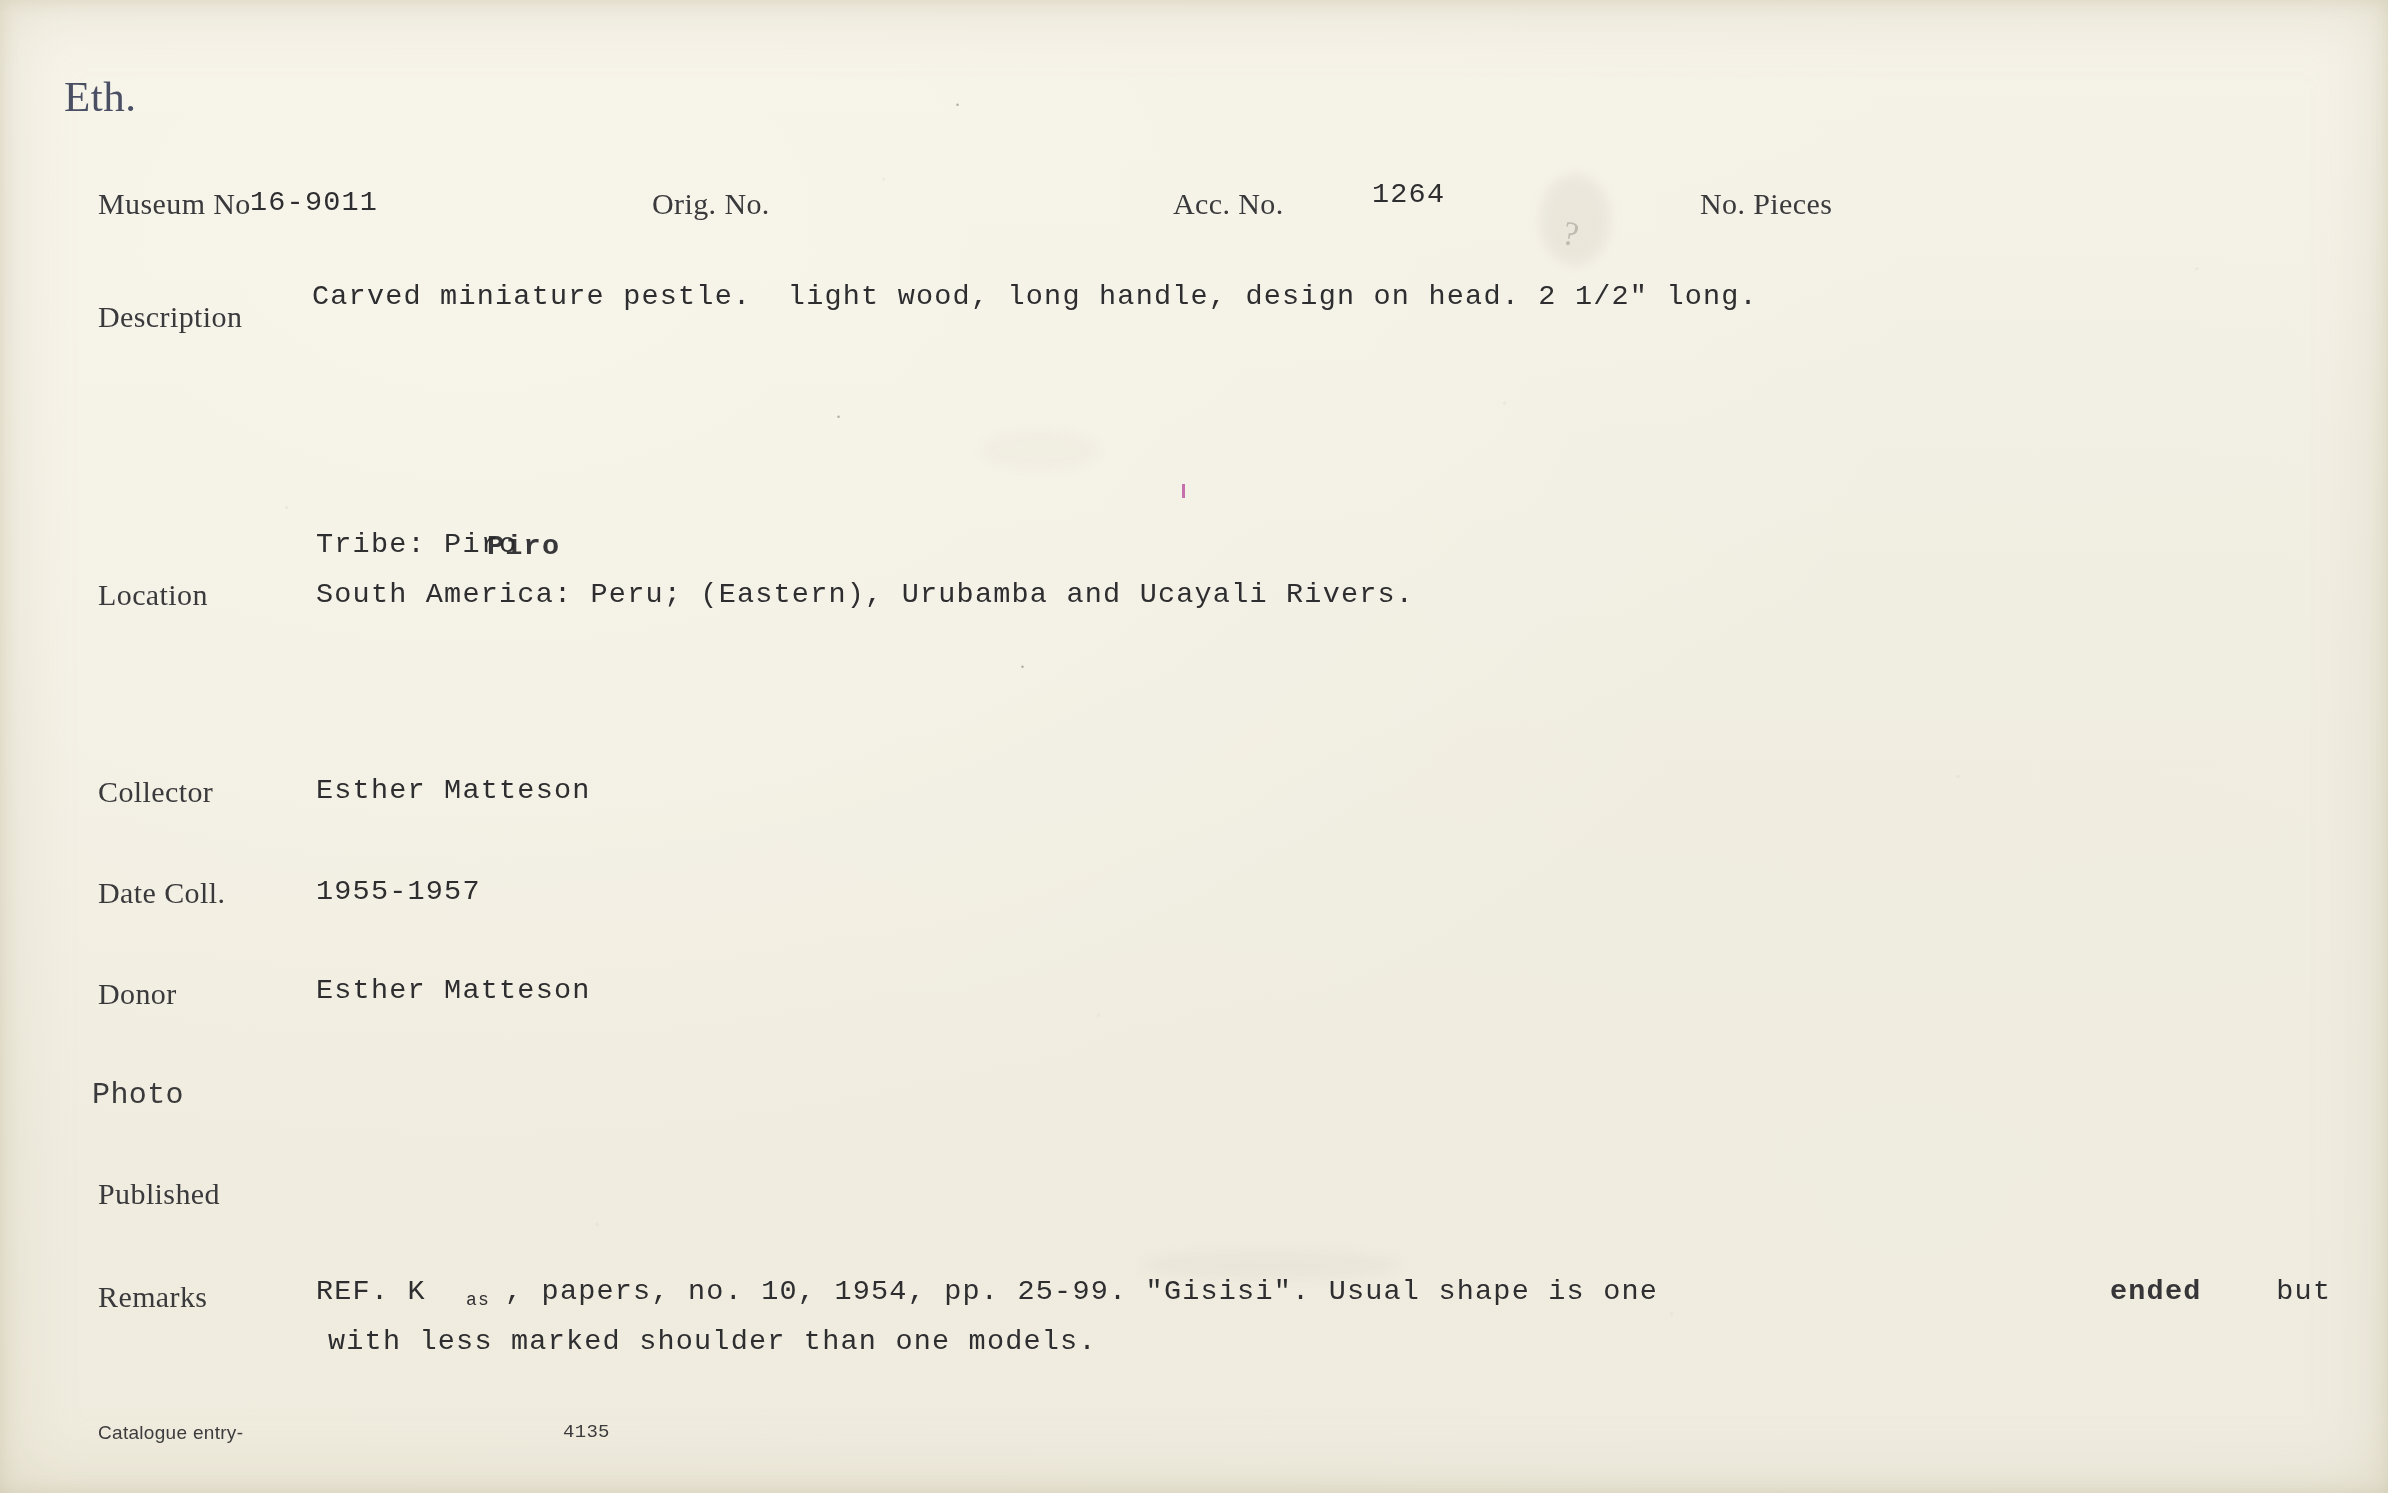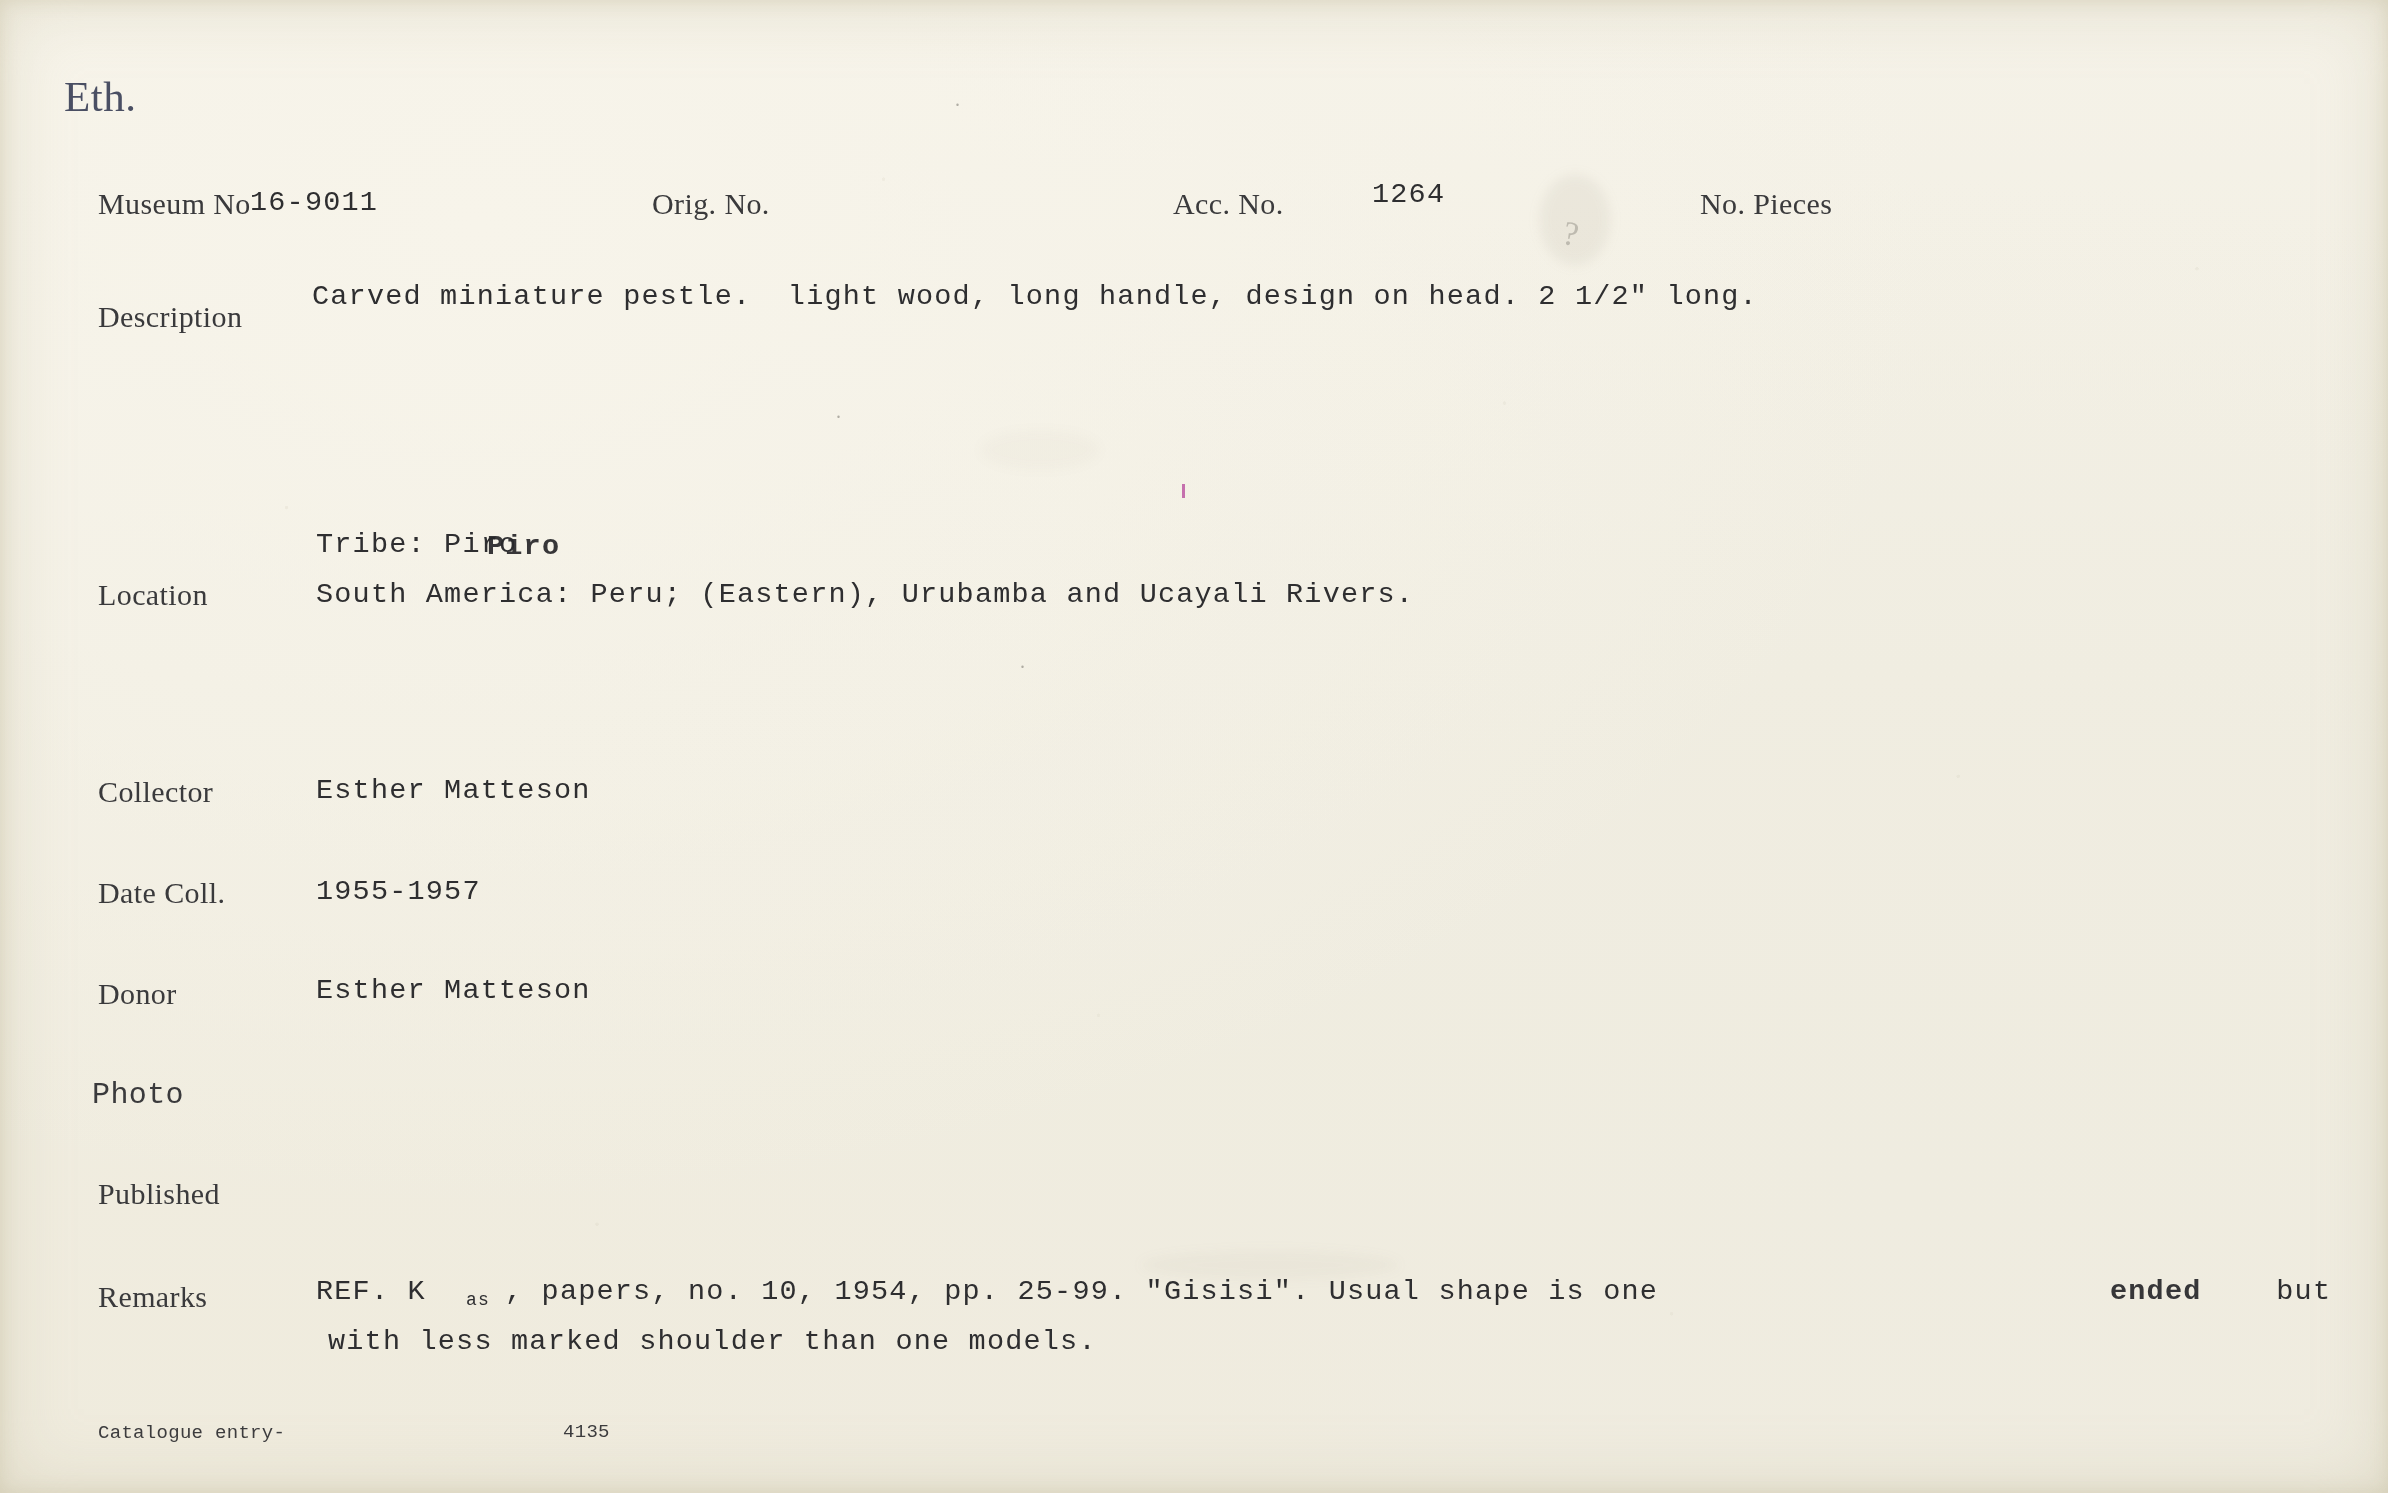--- a/index.html
+++ b/index.html
@@ -60,21 +60,21 @@
   .tw {
     position: absolute;
     font-family: "Liberation Mono", monospace;
     font-size: 28.5px;
     color: #2e2e30;
     white-space: pre;
     letter-spacing: 1.2px;
   }
   .small-print {
     position: absolute;
-    font-family: Liberation Mono, monospace;
+    font-family: Liberation Sans, sans-serif;
     font-size: 19px;
     color: #3b3b3d;
     letter-spacing: 0.3px;
     white-space: nowrap;
   }
   .eth {
     position: absolute;
     left: 64px;
     top: 72px;
     font-family: "Liberation Serif", serif;

